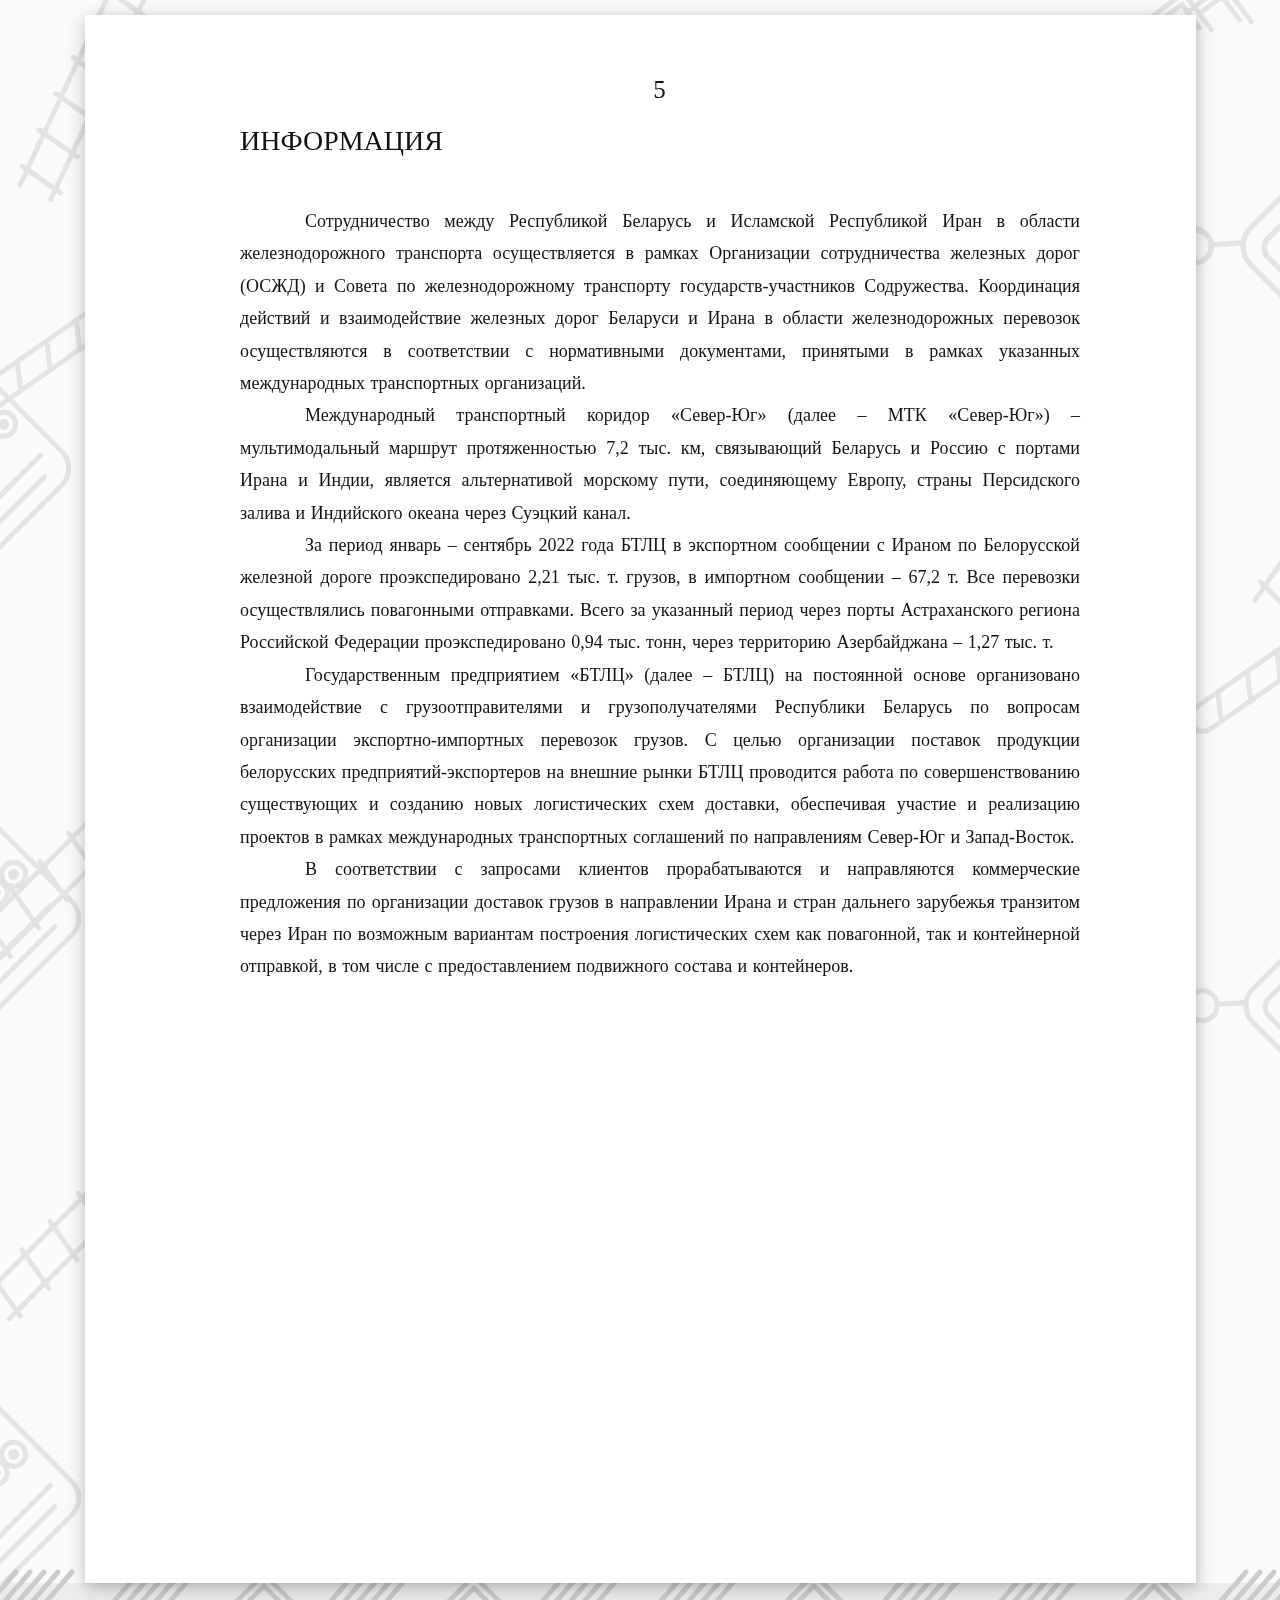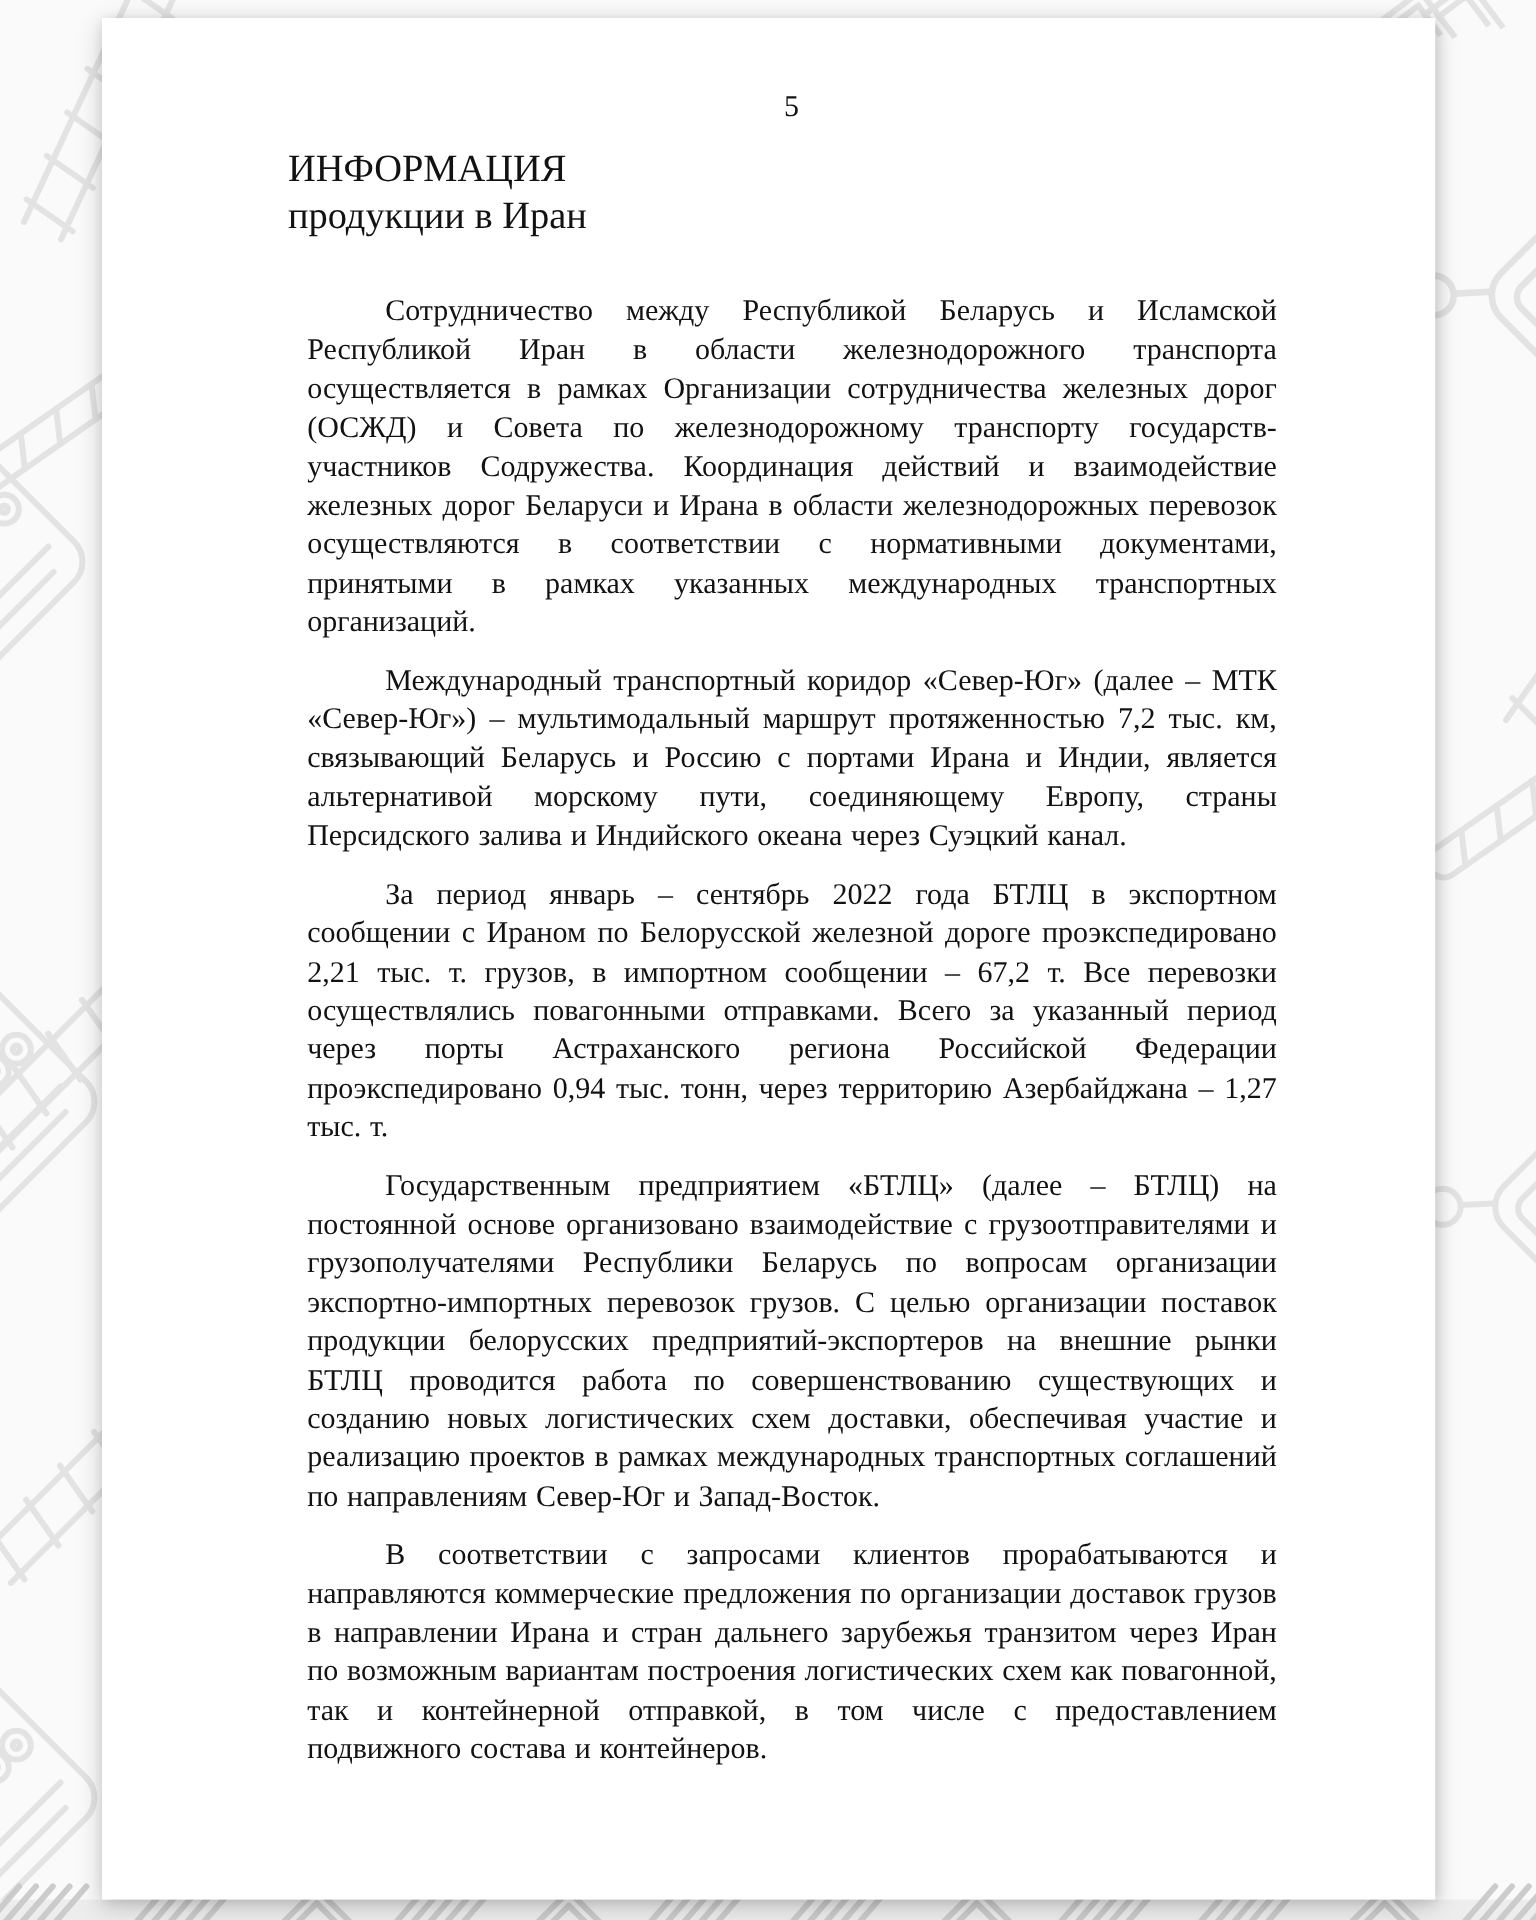--- a/index.html
+++ b/index.html
@@ -35,29 +35,29 @@
     color: #121212;
   }
   .page-number {
     text-align: center;
     font-size: 25px;
     line-height: 30px;
     letter-spacing: 1px;
   }
   .doc-title {
     margin-top: 16px;
-    font-size: 32px;
+    font-size: 28px;
     line-height: 39px;
   }
   .doc-body {
     margin-top: 45px;
   }
   .doc-body p {
-    margin: 16px;
-    font-size: 25px;
+    margin: 0;
+    font-size: 18px;
     line-height: 32.4px;
     text-align: justify;
     text-indent: 65px;
     word-spacing: 1px;
   }
 </style>
 </head>
 <body>
 
 <div class="stage">
@@ -148,21 +148,20 @@
       <use href="#hatch" transform="translate(1220,1572)"></use>
     </g>
   </svg>
 
   <div class="page">
 
     <div class="page-number">5</div>
 
     <div class="doc-title">
       <div>ИНФОРМАЦИЯ</div>
-      <div>продукции в Иран</div>
     </div>
 
     <div class="doc-body">
       <p>Сотрудничество между Республикой Беларусь и Исламской Республикой Иран в области железнодорожного транспорта осуществляется в рамках Организации сотрудничества железных дорог (ОСЖД) и Совета по железнодорожному транспорту государств-участников Содружества. Координация действий и взаимодействие железных дорог Беларуси и Ирана в области железнодорожных перевозок осуществляются в соответствии с нормативными документами, принятыми в рамках указанных международных транспортных организаций.</p>
       <p>Международный транспортный коридор «Север-Юг» (далее – МТК «Север-Юг») – мультимодальный маршрут протяженностью 7,2 тыс. км, связывающий Беларусь и Россию с портами Ирана и Индии, является альтернативой морскому пути, соединяющему Европу, страны Персидского залива и Индийского океана через Суэцкий канал.</p>
       <p>За период январь – сентябрь 2022 года БТЛЦ в экспортном сообщении с Ираном по Белорусской железной дороге проэкспедировано 2,21 тыс. т. грузов, в импортном сообщении – 67,2 т. Все перевозки осуществлялись повагонными отправками. Всего за указанный период через порты Астраханского региона Российской Федерации проэкспедировано 0,94 тыс. тонн, через территорию Азербайджана – 1,27 тыс. т.</p>
       <p>Государственным предприятием «БТЛЦ» (далее – БТЛЦ) на постоянной основе организовано взаимодействие с грузоотправителями и грузополучателями Республики Беларусь по вопросам организации экспортно-импортных перевозок грузов. С целью организации поставок продукции белорусских предприятий-экспортеров на внешние рынки БТЛЦ проводится работа по совершенствованию существующих и созданию новых логистических схем доставки, обеспечивая участие и реализацию проектов в рамках международных транспортных соглашений по направлениям Север-Юг и Запад-Восток.</p>
       <p>В соответствии с запросами клиентов прорабатываются и направляются коммерческие предложения по организации доставок грузов в направлении Ирана и стран дальнего зарубежья транзитом через Иран по возможным вариантам построения логистических схем как повагонной, так и контейнерной отправкой, в том числе с предоставлением подвижного состава и контейнеров.</p>
     </div>
 

